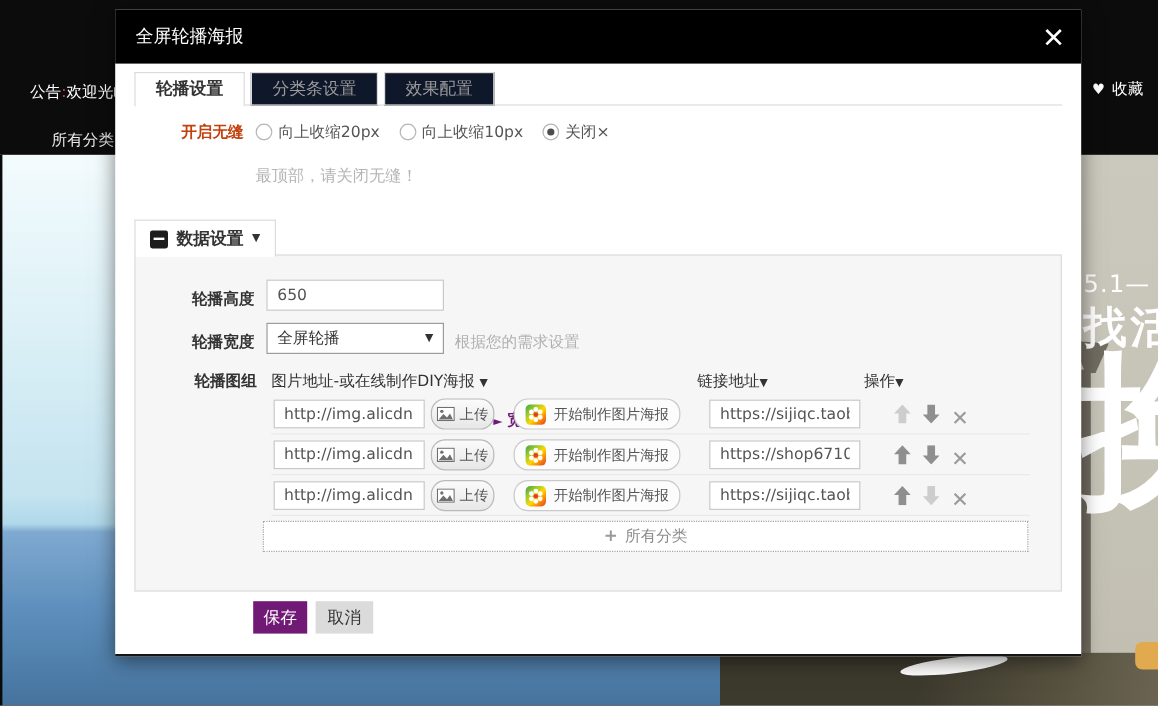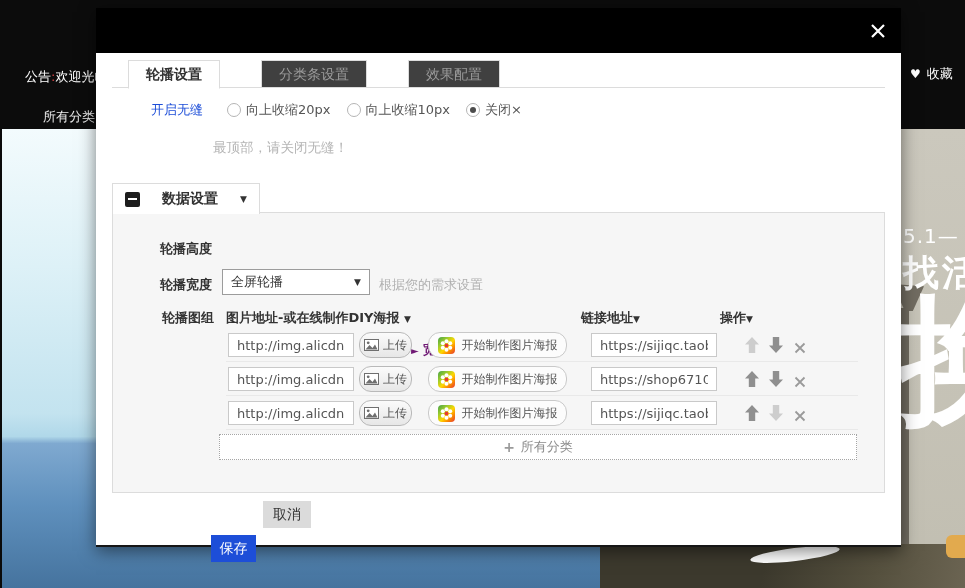--- a/index.html
+++ b/index.html
@@ -33,49 +33,49 @@
   .corner-icon{left:946px;top:535px;width:26px;height:23px;background:#e2aa4e;border-radius:6px;}
 
   
   #modal{left:96px;top:8px;width:805px;height:537px;background:#fff;z-index:10;
     box-shadow:0 4px 16px rgba(0,0,0,.5);border-bottom:2px solid #161616;}
   .m-header{left:0;top:0;width:805px;height:45px;background:#000;}
   .m-title{left:17px;top:0;line-height:45px;color:#fff;font-size:15px;}
   .m-close{right:14px;top:14px;width:18px;height:18px;cursor:pointer;}
 
   .tabline{left:16px;top:79px;width:773px;height:1px;background:#dcdcdc;z-index:1;}
-  .tabs{left:32px;top:52px;display:flex;z-index:2;gap:36px;}
+  .tabs{left:16px;top:52px;display:flex;z-index:2;}
   .tab{padding:0 17px;height:26px;line-height:26px;font-size:14px;border:1px solid #dcdcdc;
-    margin-right:5px;background:#404040;color:#9b9b9b;cursor:pointer;}
+    margin-right:5px;background:#0f172a;color:#9b9b9b;cursor:pointer;}
   .tab.active{background:#fff;color:#333;height:27px;border-bottom:1px solid #fff;font-weight:bold;}
 
   .seamless{left:55px;top:93px;display:flex;align-items:center;font-size:13px;color:#555;}
-  .seam-label{font-weight:normal;color:#1d4ed8;margin-right:24px;}
+  .seam-label{font-weight:bold;color:#c2410c;margin-right:10px;}
   .radio-opt{display:flex;align-items:center;gap:5px;margin-right:16px;cursor:pointer;}
   .radio{width:12px;height:12px;border:1px solid #b5b5b5;border-radius:50%;background:#fff;position:relative;display:inline-block;}
   .radio.checked::after{content:"";position:absolute;left:3px;top:3px;width:6px;height:6px;border-radius:50%;background:#4c4c4c;}
 
   .note{left:117px;top:124px;width:676px;font-size:13.5px;color:#b5b5b5;line-height:31px;}
   .note .px{color:#e6a860;}
 
-  .dsec{left:16px;top:175px;height:30px;padding:0 12px;display:flex;align-items:center;gap:22px;
+  .dsec{left:16px;top:175px;height:30px;padding:0 12px;display:flex;align-items:center;gap:7px;
     background:#fff;border:1px solid #dcdcdc;border-bottom:none;z-index:3;font-size:14px;font-weight:bold;color:#333;cursor:pointer;}
   .minus-icon{width:15px;height:15px;background:#1d1d1d;border-radius:2px;position:relative;}
   .minus-icon::after{content:"";position:absolute;left:3px;top:6px;width:9px;height:2px;background:#fff;}
   .caret{font-size:9px;color:#333;}
 
   .panel{left:16px;top:204px;width:771px;height:279px;background:#f6f6f6;border:1px solid #dcdcdc;}
   .f-label{position:absolute;font-size:13px;font-weight:bold;color:#333;white-space:nowrap;}
   .hint{position:absolute;font-size:13px;color:#b0b0b0;white-space:nowrap;}
   .tin{position:absolute;box-sizing:border-box;border:1px solid #c9c9c9;background:#fff;
     padding:0 8px;font-size:13px;color:#555;font-family:inherit;}
   .h-in{left:109px;top:20px;width:148px;height:26px;}
   .w-sel{left:109px;top:56px;width:148px;height:26px;box-sizing:border-box;border:1px solid #9c9c9c;background:#fff;
     display:flex;align-items:center;justify-content:space-between;padding:0 8px;font-size:13px;color:#333;cursor:pointer;}
-  .colhead{position:absolute;top:96px;font-size:13px;font-weight:bold;color:#333;white-space:nowrap;cursor:pointer;}
+  .colhead{position:absolute;top:96px;font-size:13px;font-weight:normal;color:#333;white-space:nowrap;cursor:pointer;}
   .sizehint{position:absolute;top:96px;left:298px;font-size:13px;font-weight:bold;color:#701a75;white-space:nowrap;margin-top:32px;}
   .sizehint .sz-arrow{font-size:10px;margin-right:4px;}
 
   .irow{position:absolute;left:0;width:771px;height:34px;}
   .url-in{left:115px;top:5px;width:126px;height:24px;}
   .link-in{left:478px;top:5px;width:126px;height:24px;}
   .mini-btn{position:absolute;box-sizing:border-box;display:flex;align-items:center;justify-content:center;
     font-size:12px;color:#555;cursor:pointer;border-radius:12px;text-align:center;}
   .upload-btn{left:246px;top:4px;width:53px;height:26px;gap:4px;
     background:linear-gradient(#fbfbfb,#e7e7e7);border:1px solid #b9b9b9;}
@@ -88,21 +88,21 @@
   .arr-down{left:656px;}
   .del{position:absolute;left:681px;top:11px;width:12px;height:12px;cursor:pointer;}
   .rsep{position:absolute;left:113px;width:632px;height:1px;background:#e9e9e9;}
 
   .add-btn{position:absolute;left:106px;top:221px;width:638px;height:26px;box-sizing:border-box;
     border:1px dotted #a5a5a5;background:#fff;display:flex;align-items:center;justify-content:center;gap:6px;
     font-size:13px;color:#8b8b8b;cursor:pointer;}
   .add-btn .plus{font-weight:bold;color:#9a9a9a;font-size:14px;}
 
   .btn{position:absolute;display:flex;align-items:center;justify-content:center;font-size:14px;cursor:pointer;}
-  .save{left:115px;top:493px;width:45px;height:27px;background:#1d4ed8;color:#fff;margin-top:34px;}
+  .save{left:115px;top:493px;width:45px;height:27px;background:#701a75;color:#fff;}
   .cancel{left:167px;top:493px;width:48px;height:27px;background:#dbdbdb;color:#333;}
 </style>
 </head>
 <body>
 
 <div class="abs bg-band"></div>
 <div class="abs bg-sea"></div>
 <div class="abs bg-left-edge"></div>
 <div class="abs bg-poster">
 </div>
@@ -120,20 +120,21 @@
 </div>
 <div class="abs bg-cats">所有分类</div>
 <div class="abs bg-fav">
   <span class="heart">♥</span>
   <span>收藏</span>
 </div>
 
 <div class="abs" id="modal">
 
   <div class="abs m-header">
+    <div class="abs m-title">全屏轮播海报</div>
     <div class="abs m-close">
       <svg width="18" height="18" viewBox="0 0 18 18">
           <path d="M3 3L15 15M15 3L3 15" stroke="#fff" stroke-width="2.2"></path>
         </svg>
     </div>
   </div>
 
   <div class="abs tabline"></div>
   <div class="abs tabs">
     <div class="tab active">轮播设置</div>
@@ -163,20 +164,21 @@
 
   <div class="abs dsec">
     <span class="minus-icon"></span>
     <span>数据设置</span>
     <span class="caret">▼</span>
   </div>
 
   <div class="abs panel">
 
     <div class="f-label" style="left:47px;top:27px;">轮播高度</div>
+    <input class="tin h-in" value="650" style="">
 
     <div class="f-label" style="left:47px;top:63px;">轮播宽度</div>
     <div class="abs w-sel">
       <span>全屏轮播</span>
       <span class="caret">▼</span>
     </div>
     <div class="hint" style="left:266px;top:63px;">根据您的需求设置</div>
 
     <div class="f-label" style="left:49px;top:96px;text-align:center;">轮播图组</div>
     <div class="colhead" style="left:113px;">

